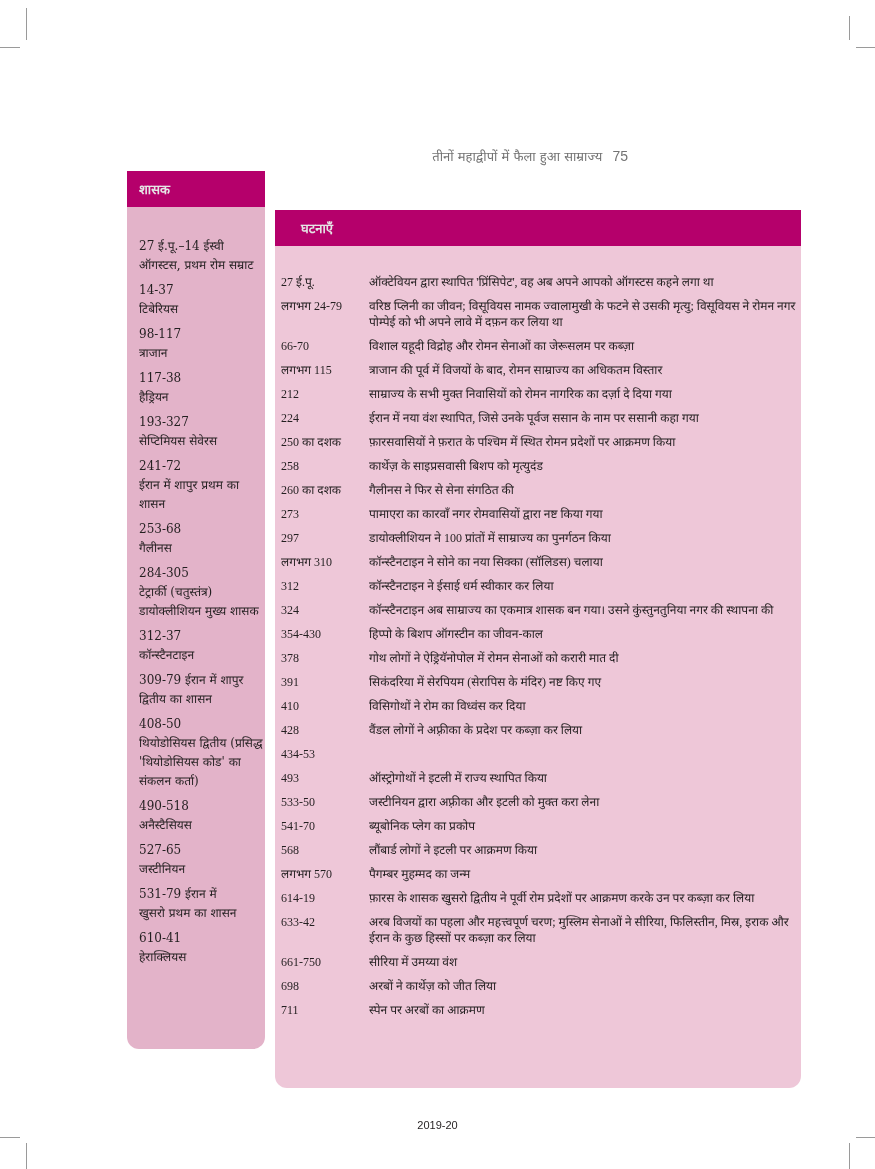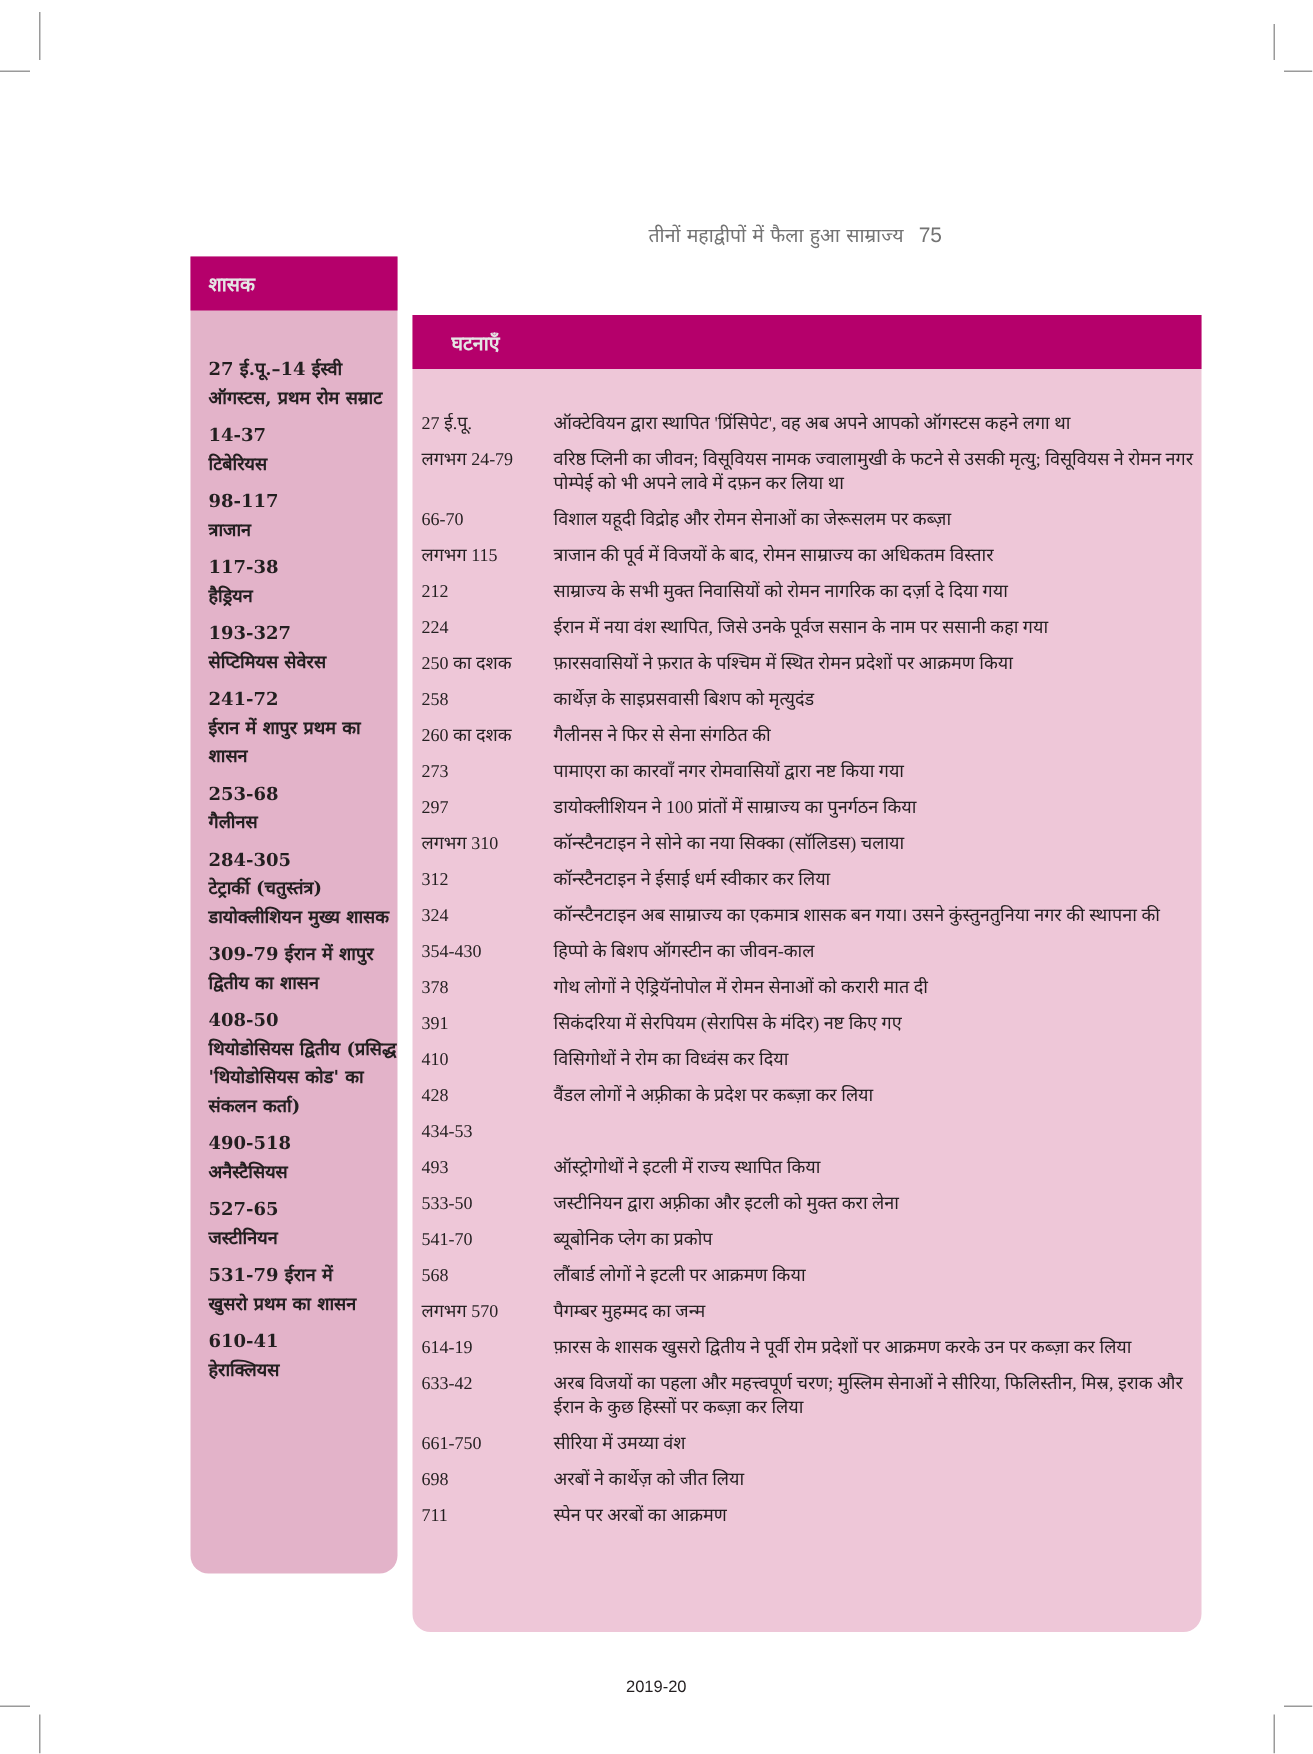--- a/index.html
+++ b/index.html
@@ -22,21 +22,21 @@
     position: absolute; left: 275px; top: 171px; width: 526px; height: 878px;
     background: #eec7d8; border-radius: 0 0 12px 12px; margin-top: 39px;
   }
   .hdr {
     height: 36px; background: #b5006b; color: #e5e5e5; font-weight: bold;
     font-family: "DejaVu Sans", sans-serif; font-size: 13px;
     display: flex; align-items: center;
   }
   .col-left .hdr { padding-left: 12px; }
   .col-right .hdr { padding-left: 26px; }
-  .ruler-list { position: absolute; left: 12px; top: 66px; width: 128px; font-weight: bold; }
+  .ruler-list { position: absolute; left: 12px; top: 66px; width: 128px; }
   .ruler {
     font-size: 12px; line-height: 19px; margin-bottom: 6px; color: #231f20;
   }
   .ruler .d { display: block; }
   .ruler .n { display: block; }
   .events { position: absolute; left: 6px; top: 64px; width: 520px; }
   .ev { display: flex; font-size: 12px; line-height: 16px; margin-bottom: 8px; font-family: Liberation Serif, serif; }
   .ev .yr { width: 88px; flex: none; }
   .ev .tx { width: 430px; }
   .footer {
@@ -89,20 +89,24 @@
       </div>
       <div class="ruler">
         <span class="d">253-68</span>
         <span class="n">गैलीनस</span>
       </div>
       <div class="ruler">
         <span class="d">284-305</span>
         <span class="n">टेट्रार्की (चतुस्तंत्र) डायोक्लीशियन मुख्य शासक</span>
       </div>
       <div class="ruler">
+        <span class="d">312-37</span>
+        <span class="n">कॉन्स्टैनटाइन</span>
+      </div>
+      <div class="ruler">
         <span class="d">309-79 ईरान में शापुर</span>
         <span class="n">द्वितीय का शासन</span>
       </div>
       <div class="ruler">
         <span class="d">408-50</span>
         <span class="n">थियोडोसियस द्वितीय (प्रसिद्ध 'थियोडोसियस कोड' का संकलन कर्ता)</span>
       </div>
       <div class="ruler">
         <span class="d">490-518</span>
         <span class="n">अनैस्टैसियस</span>

